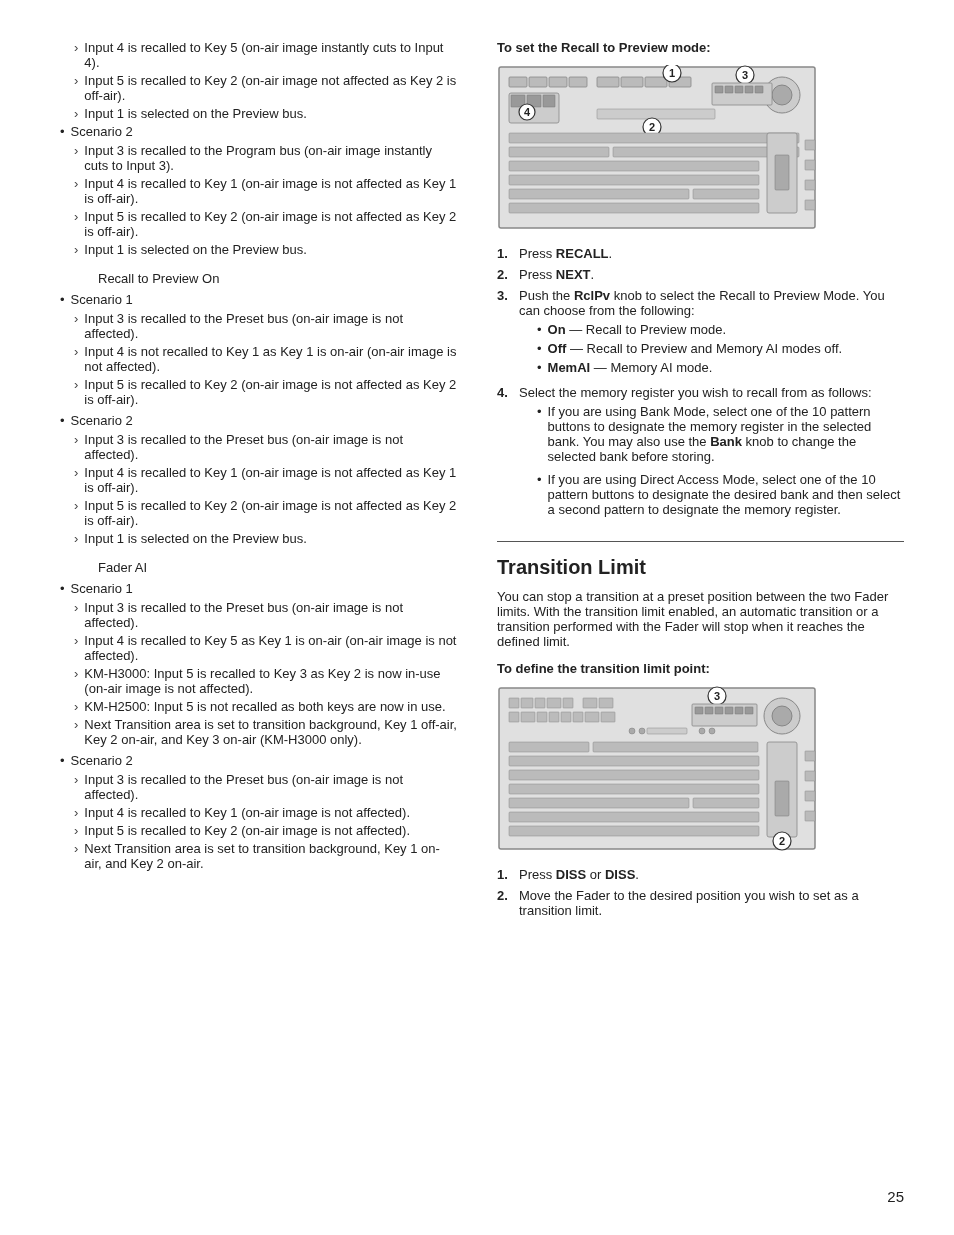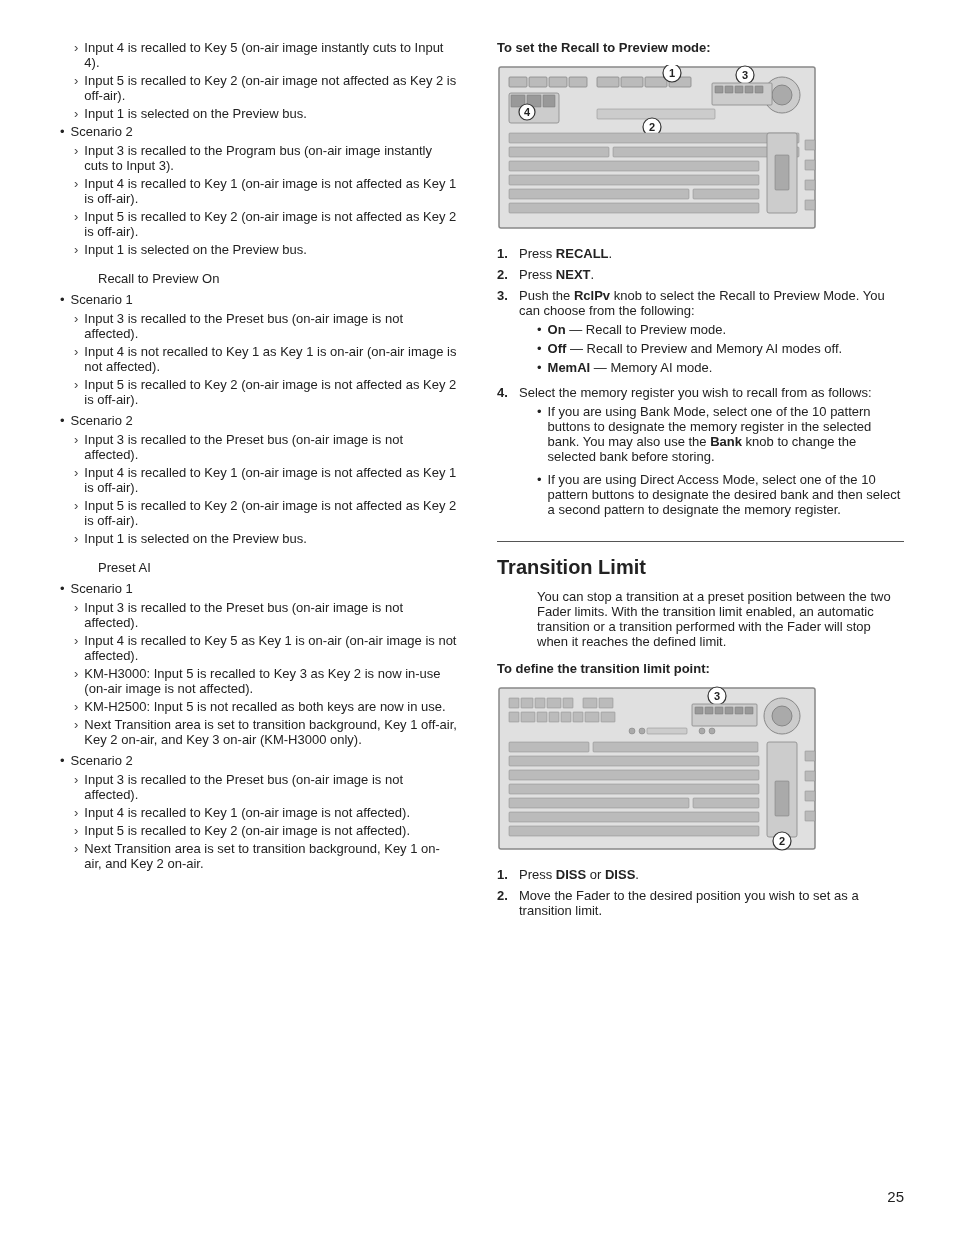--- a/index.html
+++ b/index.html
@@ -163,21 +163,21 @@
         <span class="arrow">›</span>
         <span>Input 5 is recalled to Key 2 (on-air image is not affected as Key 2 is off-air).</span>
       </div>
       <div class="sub-bullet-item">
         <span class="arrow">›</span>
         <span>Input 1 is selected on the Preview bus.</span>
       </div>
     </div>
 
     <div class="bullet-section">
-      <div class="section-heading">Preset AI</div>
+      <div class="section-heading">Fader AI</div>
       <div class="scenario-label">
         <span>•</span>
         <span>Scenario 1</span>
       </div>
       <div class="sub-bullet-item">
         <span class="arrow">›</span>
         <span>Input 3 is recalled to the Preset bus (on-air image is not affected).</span>
       </div>
       <div class="sub-bullet-item">
         <span class="arrow">›</span>
@@ -328,21 +328,21 @@
               <span class="dot">•</span>
               <span>If you are using Direct Access Mode, select one of the 10 pattern buttons to designate the desired bank and then select a second pattern to designate the memory register.</span>
             </div>
           </div>
         </span>
       </div>
     </div>
 
     <div class="transition-section">
       <div class="transition-title">Transition Limit</div>
-      <p style="margin-bottom:12px;margin-left:40px;">
+      <p style="margin-bottom:12px;">
         You can stop a transition at a preset position between the two Fader limits. With the transition limit enabled, an automatic transition or a transition performed with the Fader will stop when it reaches the defined limit.
       </p>
       <div class="right-section-title">To define the transition limit point:</div>
 
       <div style="margin-bottom:16px;">
         <svg class="diagram-svg" viewBox="0 0 320 165" xmlns="http://www.w3.org/2000/svg">
           <rect x="2" y="2" width="316" height="161" fill="#e0e0e0" stroke="#888" stroke-width="1.5" rx="2"></rect>
 
           <rect x="12" y="12" width="10" height="10" fill="#bbb" stroke="#888" stroke-width="0.5" rx="0.5"></rect>
           <rect x="24" y="12" width="12" height="10" fill="#bbb" stroke="#888" stroke-width="0.5" rx="0.5"></rect>

